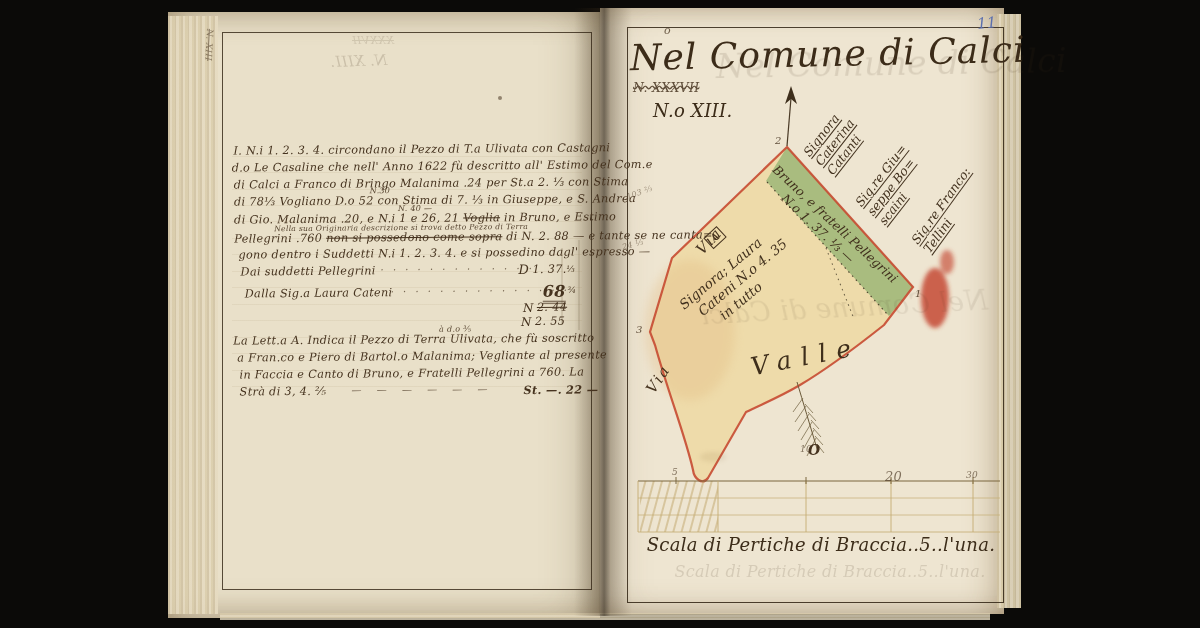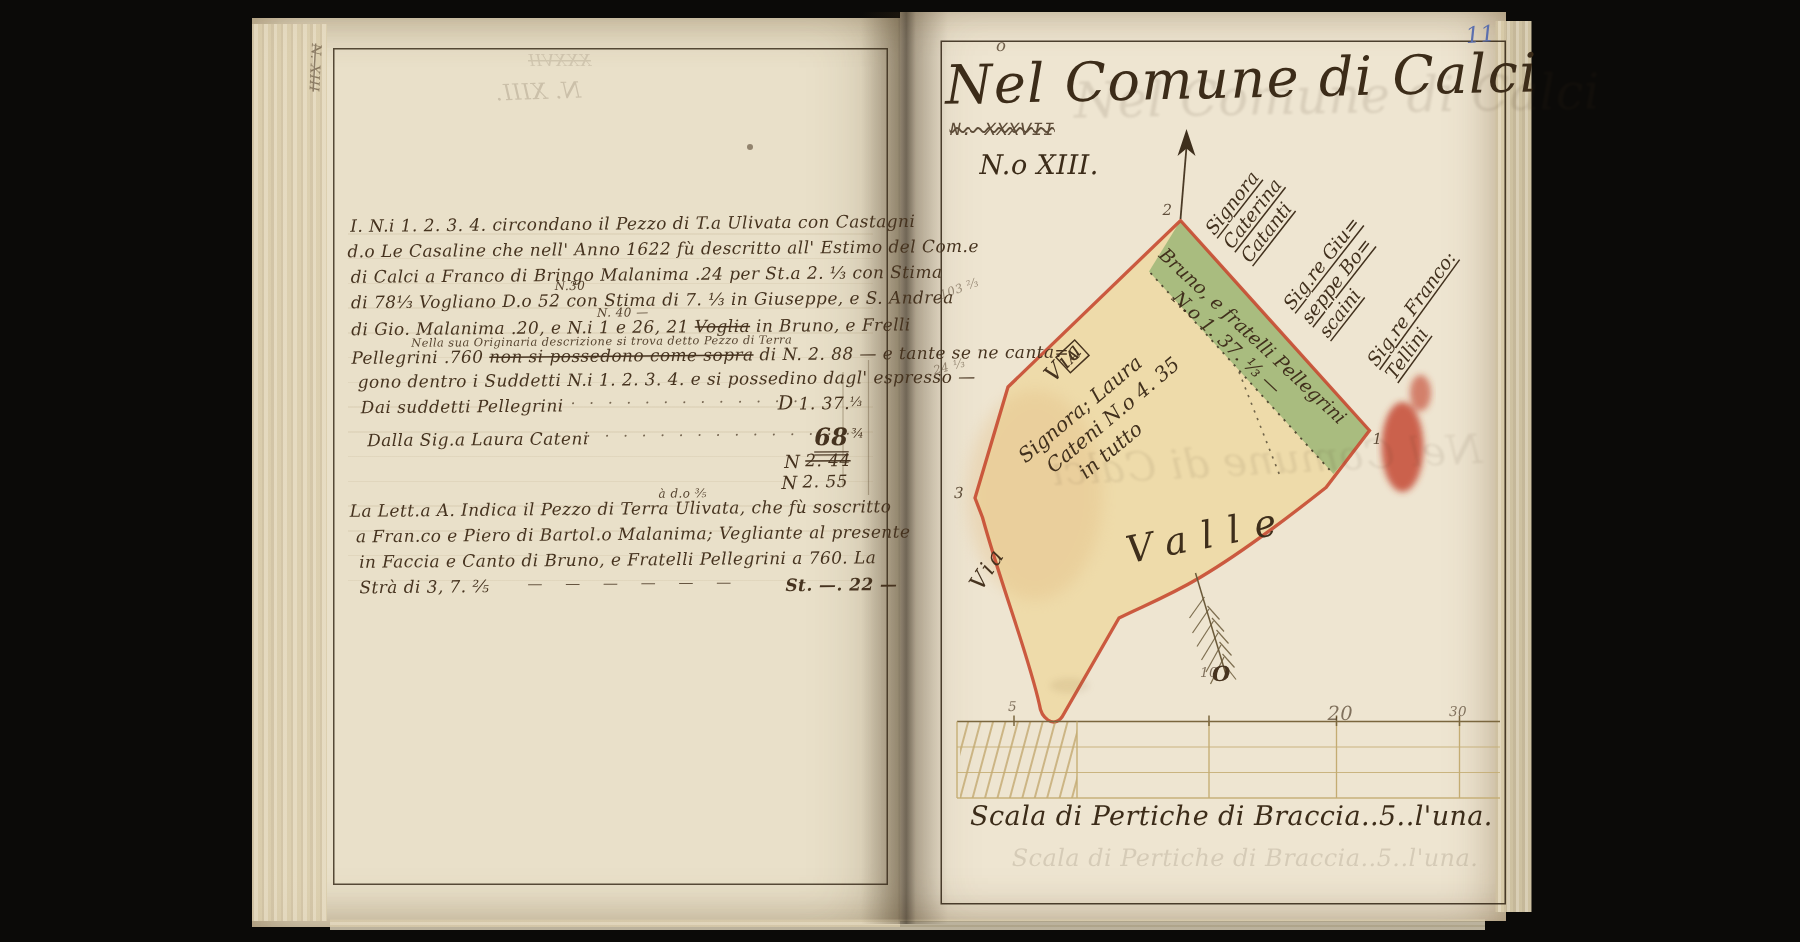--- a/index.html
+++ b/index.html
@@ -125,21 +125,21 @@
   <div class="t hw" style="left:330px;top:52px;font-size:15px;opacity:.18;transform:scaleX(-1) rotate(2deg);">N. XIII.</div>
 
   <div class="abs" style="left:230px;top:0;width:362px;height:420px;z-index:6;transform:rotate(-.5deg);">
     <div class="t hw ms" style="left:4px;top:143px;">I. N.i 1. 2. 3. 4. circondano il Pezzo di T.a Ulivata con Castagni</div>
     <div class="t hw ms" style="left:2px;top:160px;">d.o Le Casaline che nell' Anno 1622 fù descritto all' Estimo del Com.e</div>
     <div class="t hw ms" style="left:4px;top:177px;">di Calci a Franco di Bringo Malanima .24 per St.a 2. ⅓ con Stima</div>
     <div class="t hw ins" style="left:116px;top:186px;margin-left:24px;">N.30</div>
     <div class="t hw ms" style="left:4px;top:194px;">di 78⅓ Vogliano D.o 52 con Stima di 7. ⅓ in Giuseppe, e S. Andrea</div>
     <div class="t hw ins" style="left:168px;top:204px;">N. 40 —</div>
     <div class="t hw ms" style="left:4px;top:212px;">
-      <span>di Gio. Malanima .20, e N.i 1 e 26, 21 </span><span class="strike">Voglia</span><span> in Bruno, e Frelli</span>
+      <span>di Gio. Malanima .20, e N.i 1 e 26, 21 </span><span class="strike">Voglia</span><span> in Bruno, e Estimo</span>
     </div>
     <div class="t hw" style="left:44px;top:223px;font-size:7.6px;opacity:.9;">Nella sua Originaria descrizione si trova detto Pezzo di Terra</div>
     <div class="t hw ms" style="left:4px;top:231px;">
       <span>Pellegrini .760 </span><span class="strike">non si possedono come sopra</span><span> di N. 2. 88 — e tante se ne canta=</span>
     </div>
     <div class="t hw ms" style="left:8px;top:247px;">gono dentro i Suddetti N.i 1. 2. 3. 4. e si possedino dagl' espresso —</div>
 
     <div class="t hw ms" style="left:10px;top:264px;">Dai suddetti Pellegrini</div>
     <div class="t hw" style="left:150px;top:264px;font-size:10px;opacity:.7;letter-spacing:3px;">· · · · · · · · · · · · ·</div>
     <div class="t hw ms" style="left:288px;top:263px;font-size:13px;">D</div>
@@ -153,29 +153,29 @@
 
     <div class="t hw ms" style="left:292px;top:302px;font-size:12px;">N</div>
     <div class="t hw ms strike" style="left:306px;top:302px;font-style:italic;">2. 44</div>
     <div class="t hw ms" style="left:290px;top:316px;font-size:12px;">N</div>
     <div class="t hw ms" style="left:304px;top:316px;text-align:right;">2. 55</div>
 
     <div class="t hw ins" style="left:208px;top:325px;text-align:center;">à d.o ⅗</div>
     <div class="t hw ms" style="left:2px;top:333px;">La Lett.a A. Indica il Pezzo di Terra Ulivata, che fù soscritto</div>
     <div class="t hw ms" style="left:6px;top:350px;">a Fran.co e Piero di Bartol.o Malanima; Vegliante al presente</div>
     <div class="t hw ms" style="left:8px;top:367px;">in Faccia e Canto di Bruno, e Fratelli Pellegrini a 760. La</div>
-    <div class="t hw ms" style="left:8px;top:384px;">Strà di 3, 7. ⅖</div>
+    <div class="t hw ms" style="left:8px;top:384px;">Strà di 3, 4. ⅖</div>
     <div class="t hw" style="left:120px;top:384px;font-size:10px;opacity:.8;letter-spacing:6px;">—   —   —   —   —   —</div>
     <div class="t hw ms" style="left:292px;top:384px;font-weight:bold;">St. —. 22 —</div>
   </div>
 
   <div class="t hw" style="left:716px;top:44px;font-size:33px;opacity:.12;filter:blur(.6px);transform:rotate(-1deg);">Nel Comune di Calci</div>
   <div class="t hw" style="left:630px;top:33px;font-size:36px;letter-spacing:1px;transform:rotate(-1.2deg);color:#3c2c19;">Nel Comune di Calci</div>
   <div class="t hw" style="left:664px;top:24px;font-size:11px;opacity:.75;">o</div>
-  <div class="t hw wavy" style="left:633px;top:80px;font-size:12.5px;opacity:.85;font-family:Liberation Mono, monospace;">N. XXXVII</div>
+  <div class="t hw wavy" style="left:633px;top:80px;font-size:12.5px;opacity:.85;">N. XXXVII</div>
   <div class="t hw" style="left:653px;top:100px;font-size:18px;color:#3c2c19;">N.o XIII.</div>
   <div class="t hw" style="left:977px;top:14px;font-size:15px;color:#5b6fae;transform:rotate(-5deg);">11</div>
 
   <div class="nbr" style="left:800px;top:150px;transform:rotate(-52deg);">
     <div class="underl">Signora</div>
     <div class="underl">Caterina</div>
     <div class="underl">Catanti</div>
   </div>
   <div class="nbr" style="left:852px;top:200px;transform:rotate(-52deg);">
     <div class="underl">Sig.re Giu=</div>

